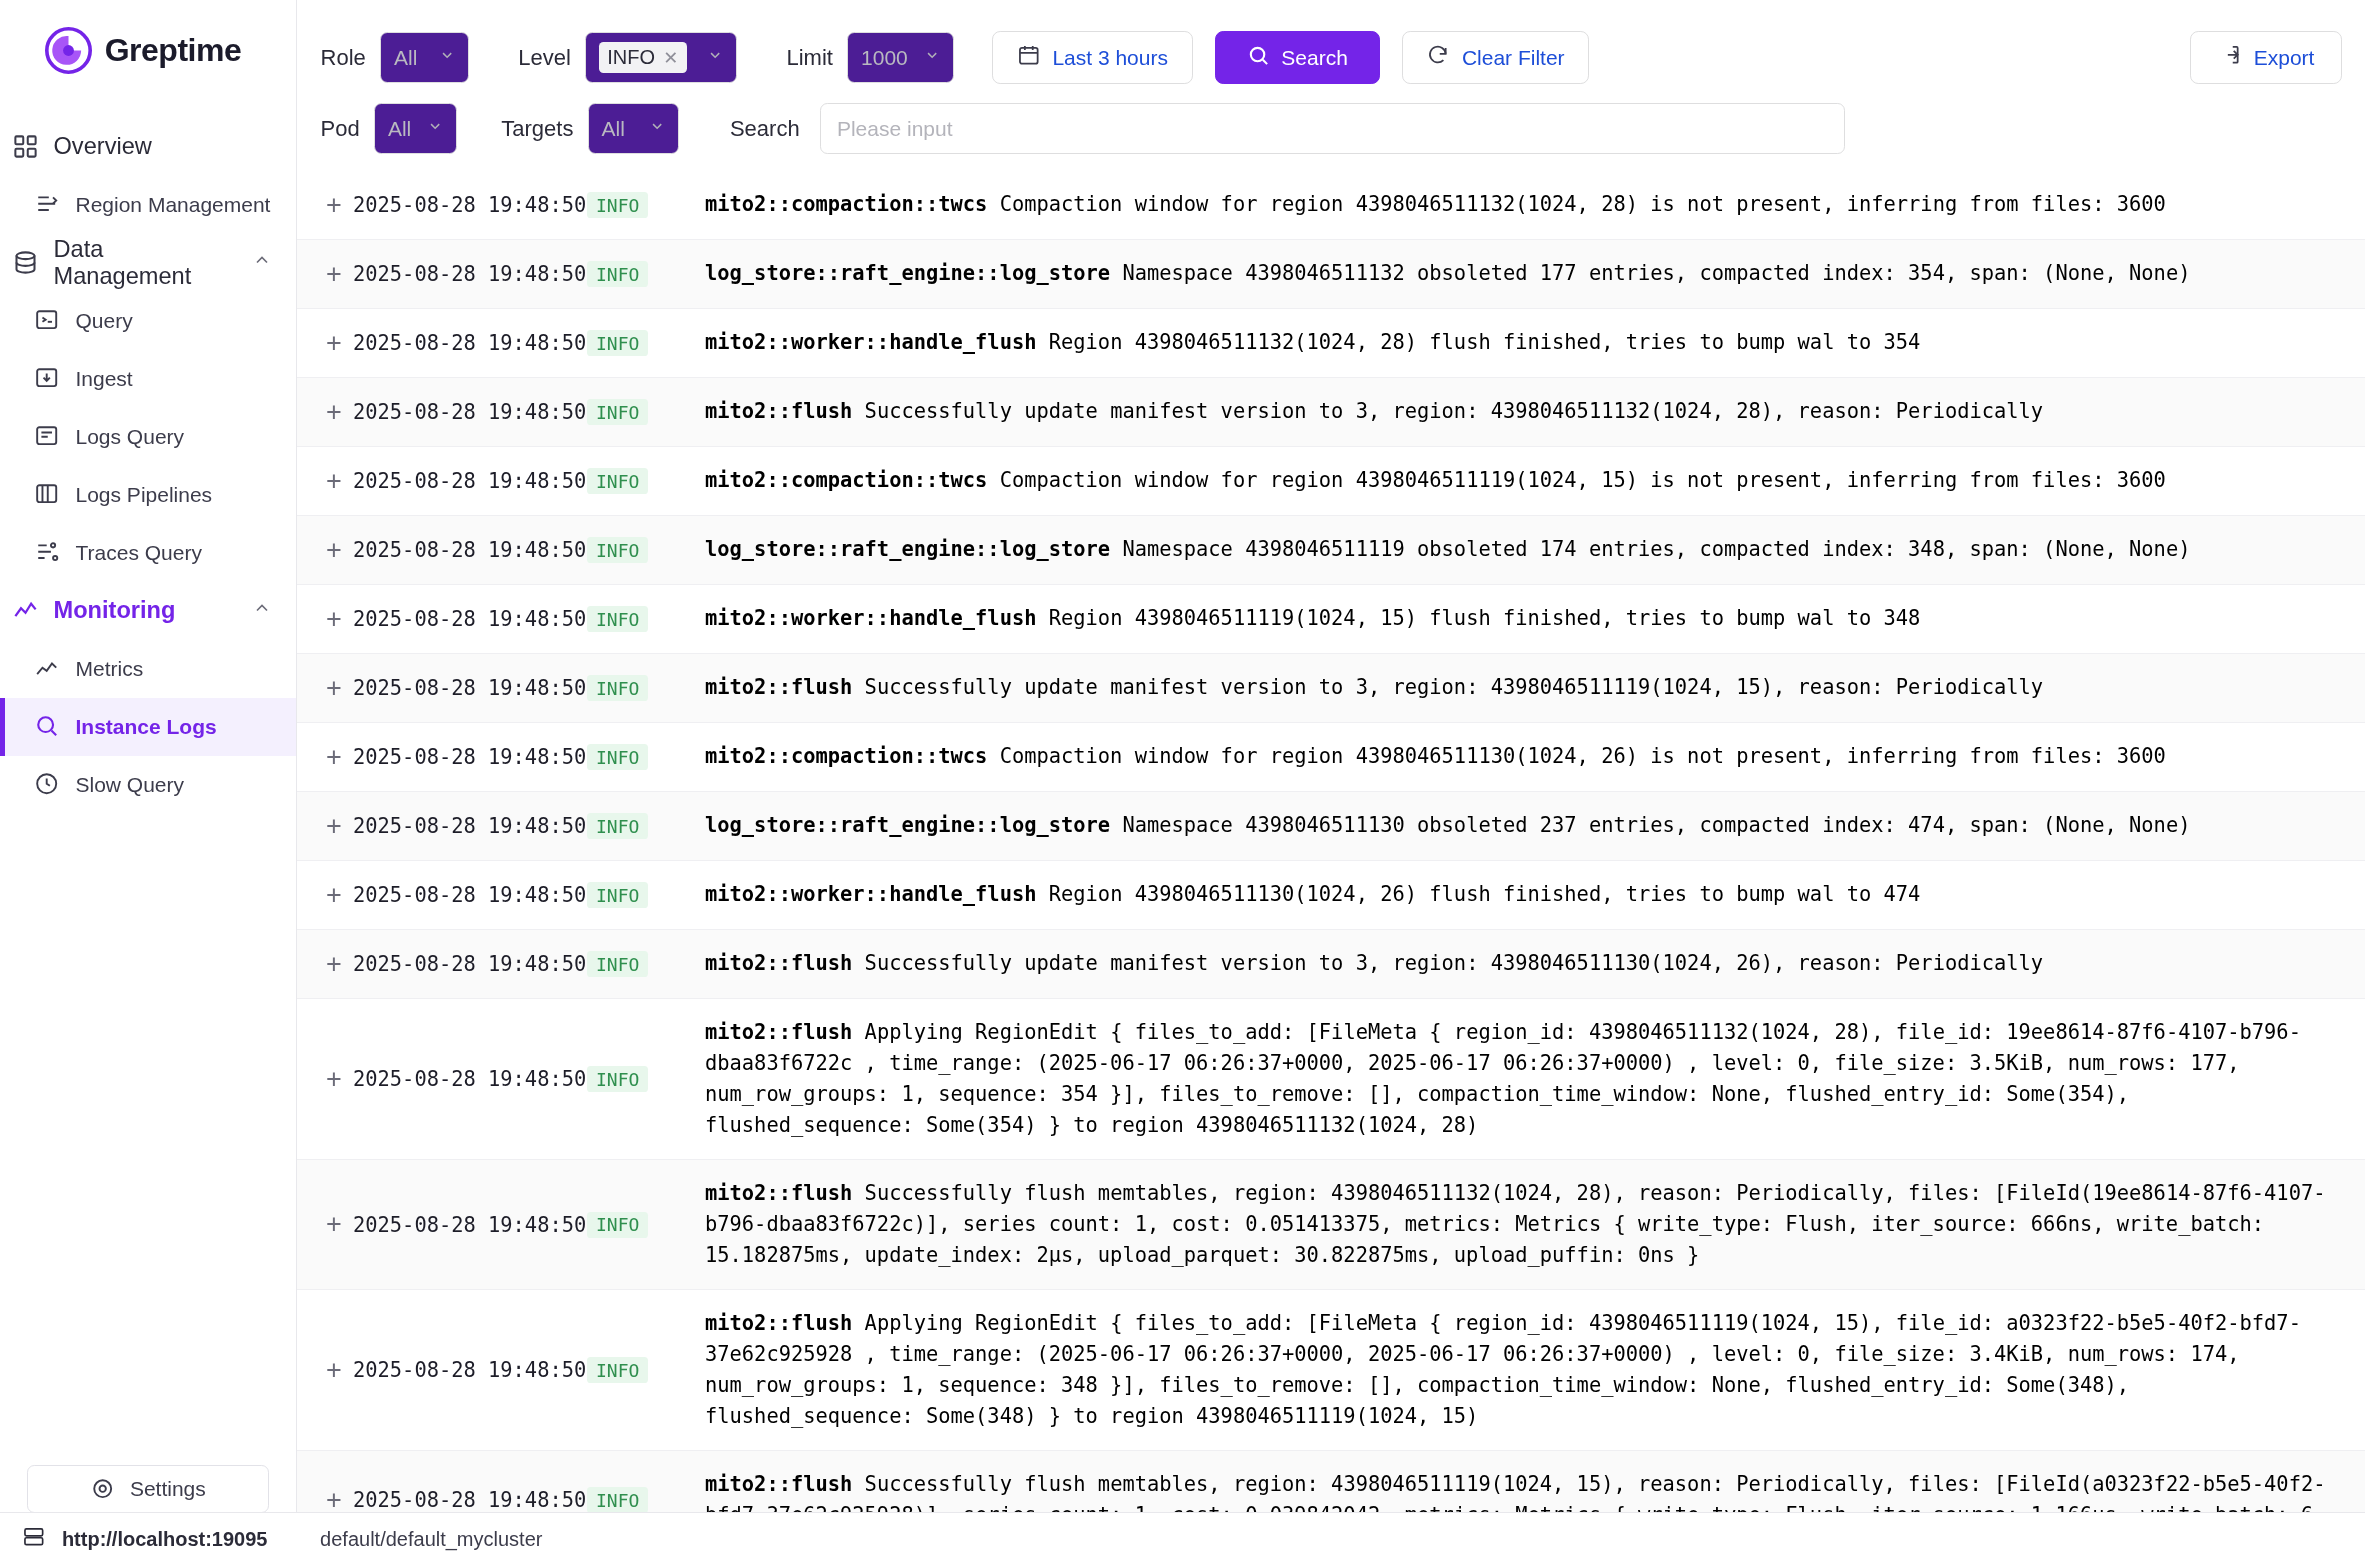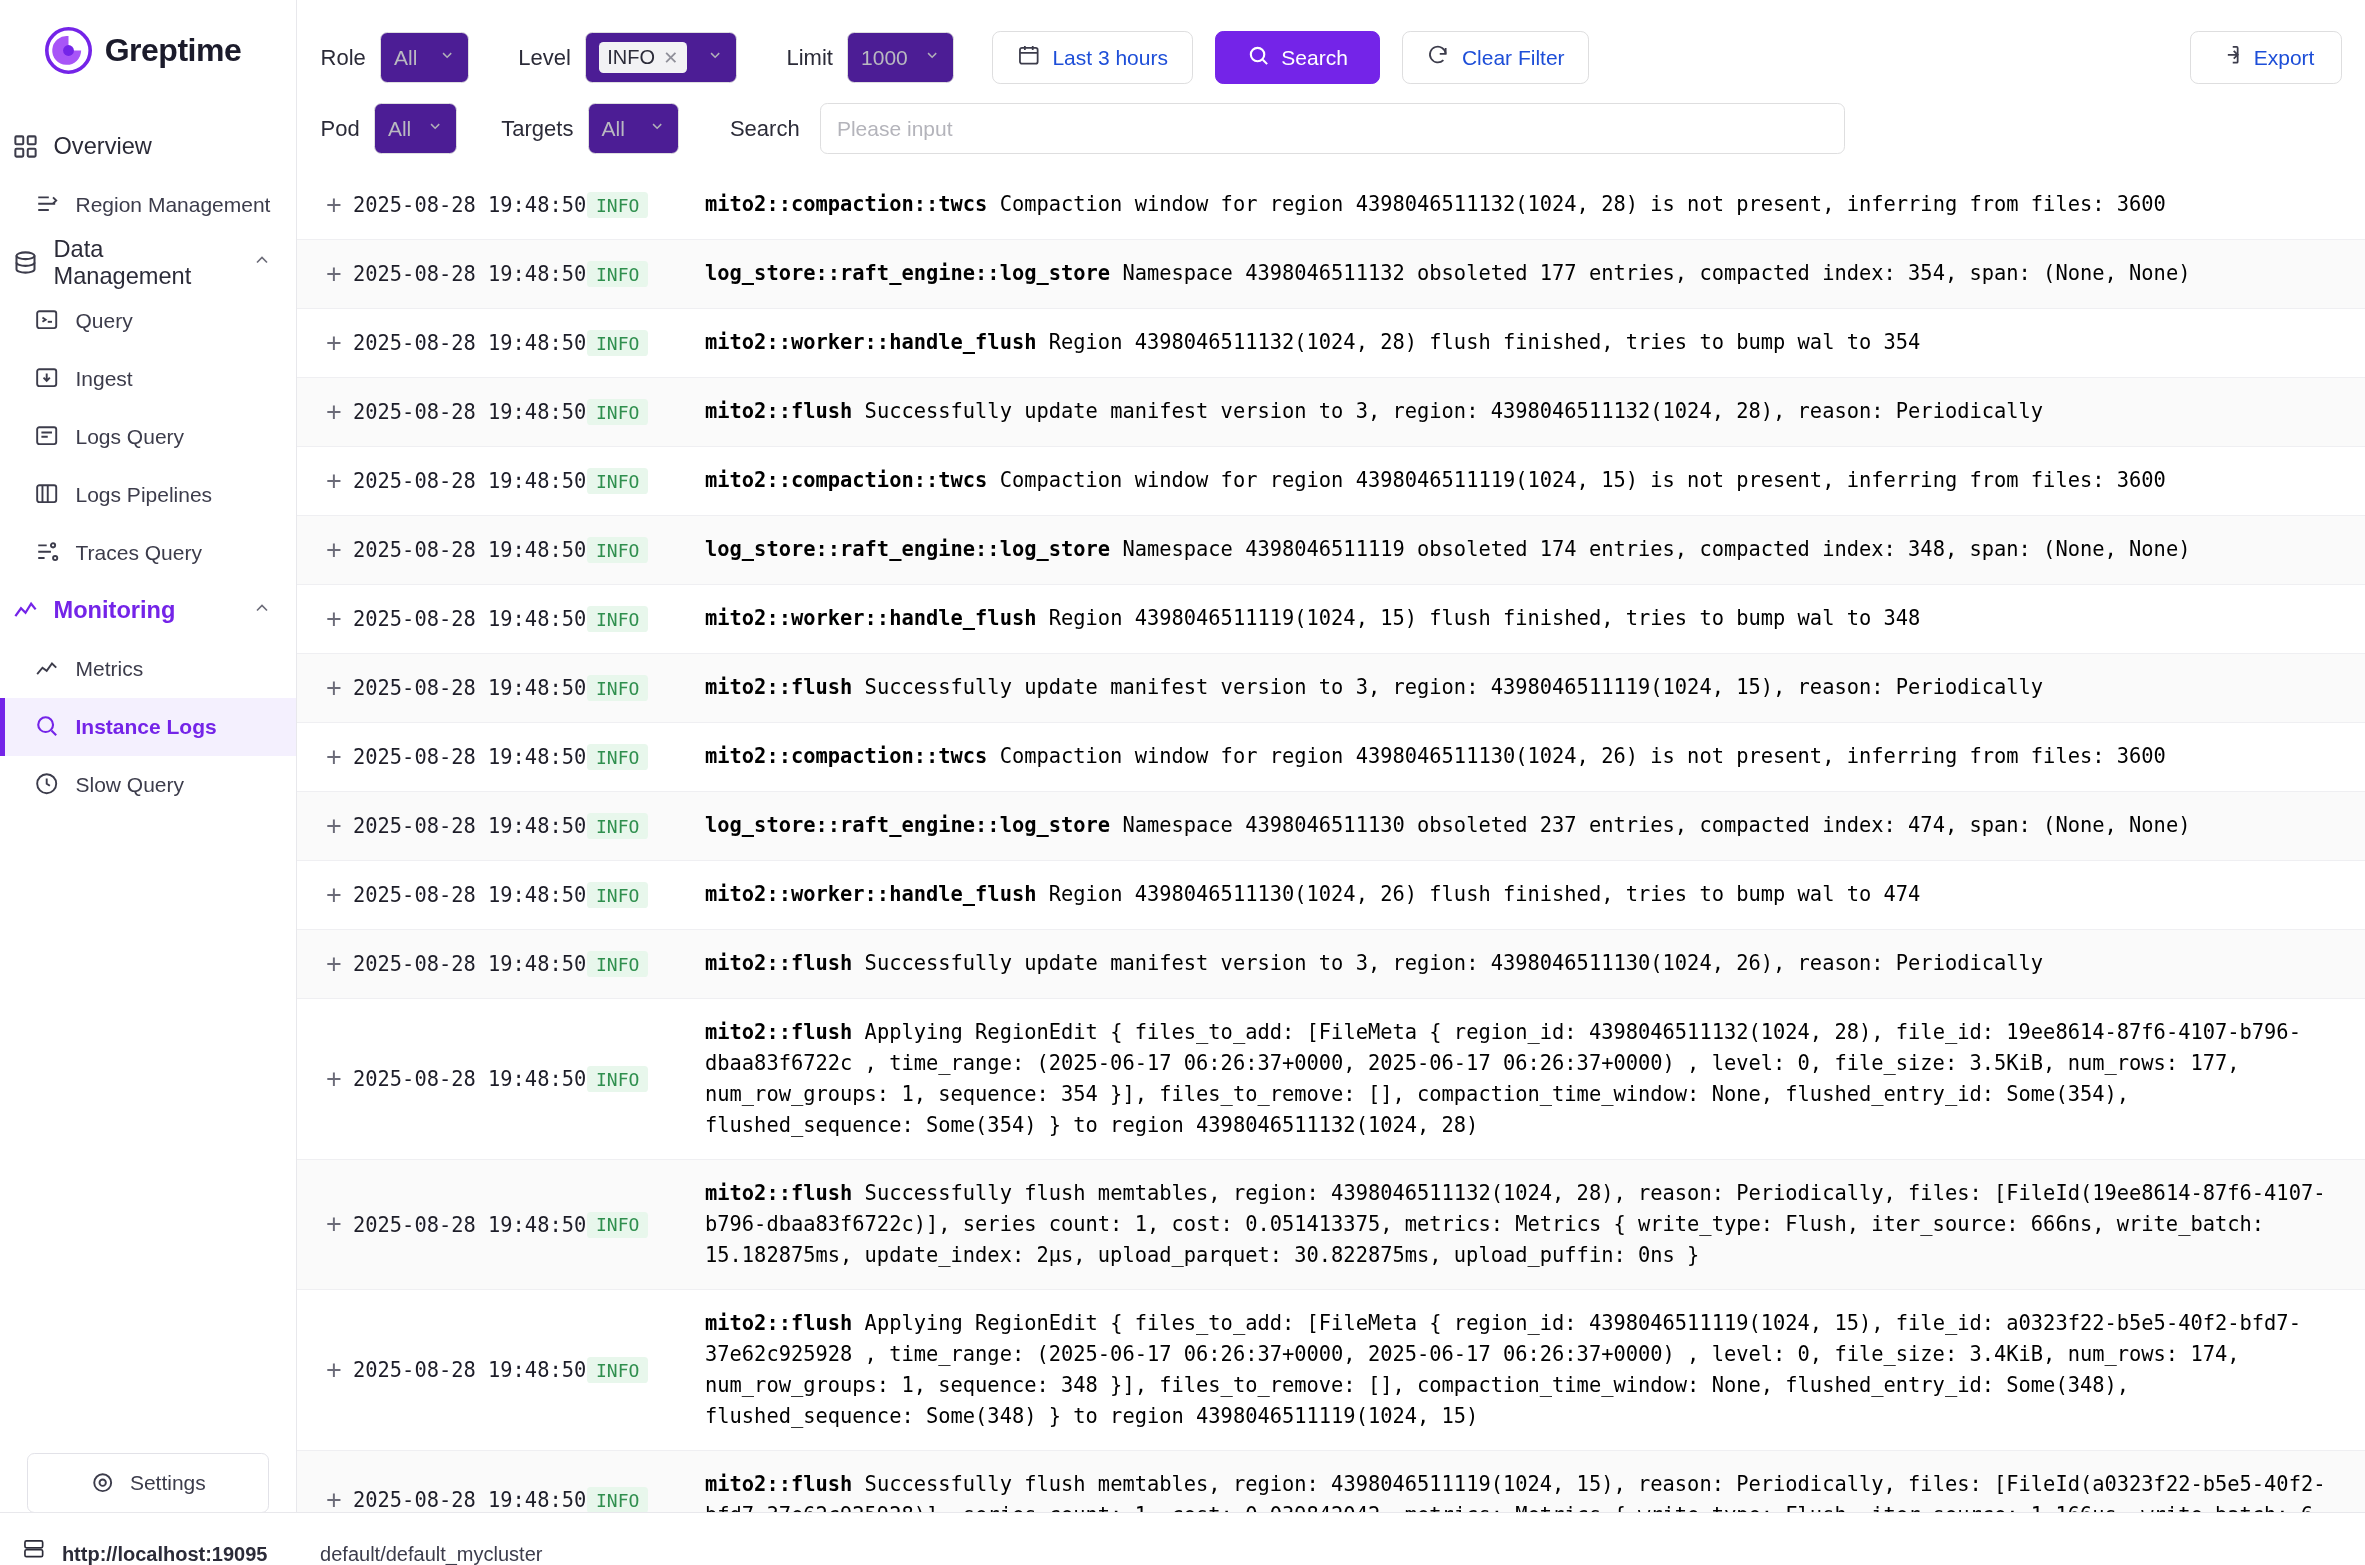--- a/index.html
+++ b/index.html
@@ -67,21 +67,21 @@
     left: 0; top: 0; bottom: 0;
     width: 4.5px;
     background: #7424e8;
   }
   .nav-group-header.highlight { color: #7424e8; font-weight: bold; }
   .ico { width: 27px; height: 27px; flex: none; display: inline-block; }
   .settings-wrap {
     padding: 0 27px 53px 27px;
   }
   .settings-btn {
-    height: 60px;
+    height: 48px;
     border: 0.9px solid #e2e2e8;
     border-radius: 7.3px;
     display: flex;
     align-items: center;
     justify-content: center;
     gap: 12.7px;
     font-size: 21px;
     color: #3c3c4b;
     cursor: pointer;
     background: #fff;
@@ -247,21 +247,21 @@
 
   
   .statusbar {
     position: absolute;
     left: 0; bottom: 0;
     width: 2366px;
     height: 54px;
     background: #fff;
     border-top: 0.9px solid #e8e8ec;
     display: flex;
-    align-items: flex-end;
+    align-items: center;
     gap: 16.3px;
     padding-left: 22px;
     font-size: 20px;
     color: #2b2b38;
     z-index: 5;
   }
   .statusbar .sep { width: 20px; }
   .statusbar .db { color: #3c3c4b; }
   .statusbar .url { font-weight: bold; }
 </style>

